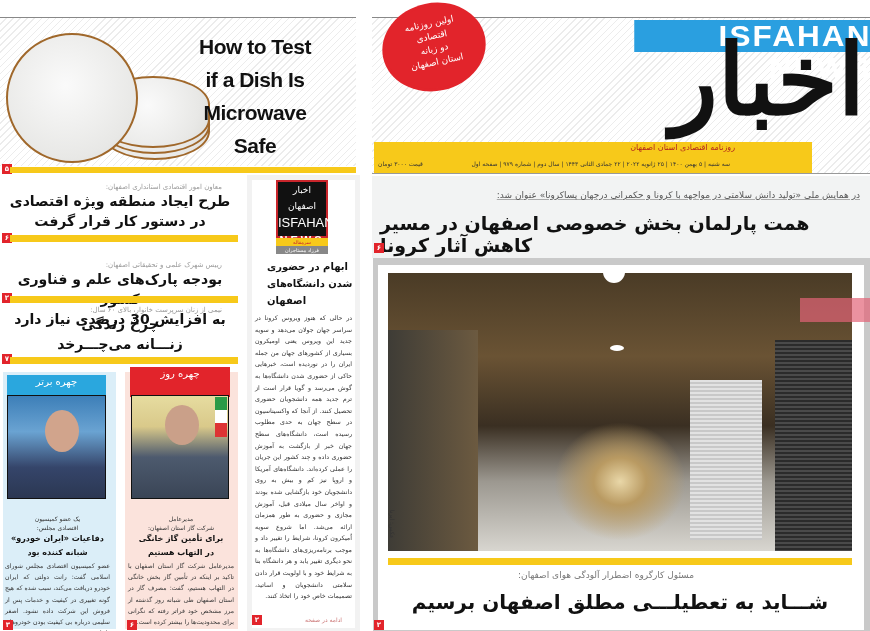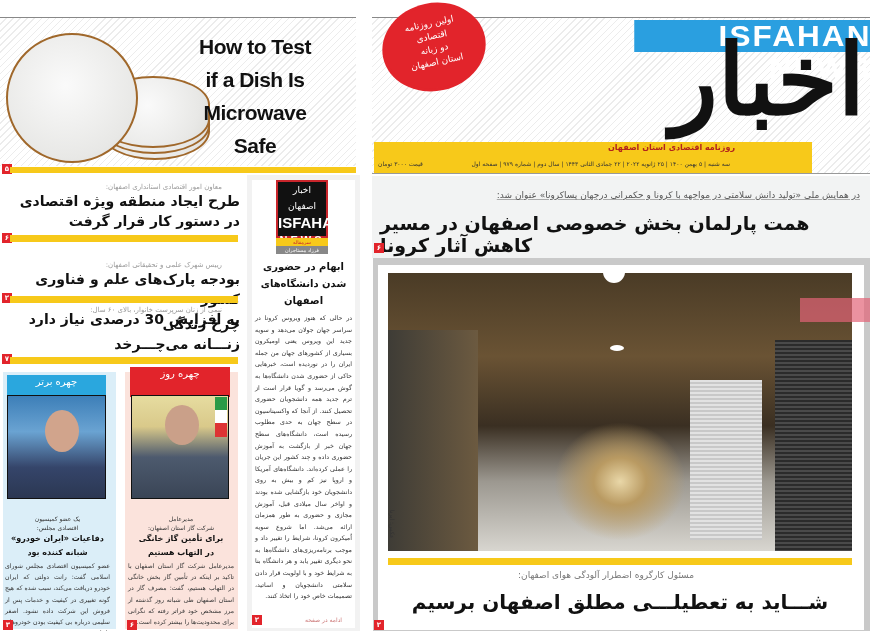--- a/index.html
+++ b/index.html
@@ -8,21 +8,21 @@
 .stripes{background:repeating-linear-gradient(135deg,#fff 0 4px,#ececec 4px 5px)}
 .ybar{background:#f7c91a;height:7px}
 .pgnum{width:10px;height:10px;background:#e2242b;color:#fff;font-size:7px;line-height:10px;text-align:center;font-weight:bold}
 
 
 .mast-rule{left:372px;top:17px;width:498px;height:1px;background:#888}
 .mast-en{left:640px;top:20px;width:230px;height:32px;background:#2a9fe0;color:#fff;font-family:"Liberation Sans",sans-serif;font-weight:bold;font-size:30px;letter-spacing:2px;line-height:32px;text-align:right;padding-right:4px;transform:scaleX(1.05)}
 .mast-logo{left:400px;top:5px;width:465px;height:165px;font-family:"DejaVu Serif",serif;font-size:98px;font-weight:bold;color:#111;direction:rtl;text-align:right;line-height:150px;letter-spacing:-4px}
 .badge{left:385px;top:6px;width:98px;height:82px;background:#e2242b;border-radius:50%;color:#fff;font-size:9px;line-height:13px;text-align:center;padding-top:11px;direction:rtl;transform:rotate(-12deg);box-shadow:0 0 0 3px #e2242b}
 .yband{left:374px;top:142px;width:438px;height:31px;background:#f7c91a}
-.yband-sub{left:385px;top:143px;width:350px;font-size:8px;color:#b2231c;font-weight:bold;text-align:right;direction:rtl}
+.yband-sub{left:385px;top:143px;width:350px;font-size:8px;color:#b2231c;font-weight:normal;text-align:right;direction:rtl}
 .yband-date{left:380px;top:160px;width:350px;font-size:6px;color:#333;direction:rtl;text-align:right}
 .yband-price{left:378px;top:160px;font-size:6px;color:#333;direction:rtl}
 .mast-bottom{left:372px;top:173px;width:498px;height:1px;background:#999}
 
 
 .main-kicker{left:380px;top:190px;width:480px;font-size:9px;color:#555;direction:rtl;text-align:right;text-decoration:underline;text-decoration-color:#aaa}
 .main-head{left:380px;top:212px;width:486px;font-size:19px;font-weight:bold;color:#111;direction:rtl;text-align:left;letter-spacing:-0.5px}
 .main-frame{left:373px;top:258px;width:497px;height:373px;background:#c9c9c9}
 .main-inner{left:378px;top:265px;width:486px;height:365px;background:#fff}
 .photo{left:388px;top:273px;width:464px;height:278px;background:
@@ -42,29 +42,29 @@
 
 .promo-rule{left:0;top:17px;width:356px;height:1px;background:#888}
 .promo{left:0;top:18px;width:356px;height:148px}
 .plate{border-radius:50%;border:2px solid #a0682b;background:radial-gradient(circle at 45% 40%,#fafafa,#e8e8e6 70%,#dcdcd8)}
 .promo-title{left:180px;top:30px;width:150px;font-family:"Liberation Sans",sans-serif;font-weight:bold;font-size:21px;line-height:33px;color:#111;text-align:center;letter-spacing:-0.5px}
 .promo-ybar{left:10px;top:167px;width:346px;height:6px}
 
 
 .col-l{left:0;width:240px}
 .kicker{font-size:7px;color:#999;direction:rtl;text-align:right;padding-right:18px}
-.story-head{font-size:14px;font-weight:bold;color:#111;direction:rtl;text-align:right;line-height:20px}
+.story-head{font-size:14px;font-weight:bold;color:#111;direction:rtl;text-align:center;line-height:20px}
 
 
 .ed-col{left:247px;top:175px;width:113px;height:456px;background:#f2f2f2}
 .ed-card{left:252px;top:180px;width:103px;height:448px;background:#fff}
 .ed-logo{left:276px;top:180px;width:52px;height:58px;background:#111;border:2px solid #c9252b;color:#fff;text-align:center}
 .ed-tag1{left:276px;top:238px;width:52px;height:8px;background:#f7c91a;font-size:5px;color:#c9252b;text-align:center;line-height:8px;direction:rtl}
 .ed-tag2{left:276px;top:246px;width:52px;height:8px;background:#888;font-size:5px;color:#fff;text-align:center;line-height:8px;direction:rtl}
-.ed-head{left:255px;top:258px;width:97px;font-size:10px;font-weight:bold;color:#111;line-height:17px;direction:rtl;text-align:center}
+.ed-head{left:267px;top:258px;width:97px;font-size:10px;font-weight:bold;color:#111;line-height:17px;direction:rtl;text-align:left}
 .ed-body{left:255px;top:312px;width:97px;font-size:6.3px;color:#333;line-height:11.6px;direction:rtl;text-align:justify}
 .ed-more{left:262px;top:616px;width:80px;font-size:6px;color:#c77;direction:rtl;text-align:right}
 
 
 .face-box{width:113px;height:257px}
 .face-title{height:30px;color:#fff;font-size:10px;line-height:14px;text-align:center;direction:rtl}
 .face-photo{border:1px solid #111}
 .face-cap{font-size:6px;color:#333;line-height:9px;direction:rtl;text-align:center}
 .face-head{font-size:8px;font-weight:bold;color:#111;line-height:14px;direction:rtl;text-align:center}
 .face-body{font-size:6.2px;color:#333;line-height:11.2px;direction:rtl;text-align:justify}
@@ -177,21 +177,21 @@
   <div class="face-head">دفاعیات «ایران خودرو»</div>
   <div class="face-head">شبانه کننده بود</div>
   <div class="face-body">عضو کمیسیون اقتصادی مجلس شورای اسلامی گفت: رانت دولتی که ایران خودرو دریافت می‌کند، سبب شده که هیچ گونه تغییری در کیفیت و خدمات پس از فروش این شرکت داده نشود. اصغر سلیمی درباره بی کیفیت بودن خودروهای داخلی و...</div>
 </div>
 <div class="abs pgnum" style="left:3px;top:620px">۳</div>
 
 <div class="abs ed-col"></div>
 <div class="abs ed-card"></div>
 <div class="abs ed-logo">
   <div style="font-size:9px;line-height:16px;direction:rtl">اخبار اصفهان</div>
-  <div style="font-family:'Liberation Sans',sans-serif;font-weight:bold;font-size:15px;line-height:18px">ISFAHAN</div>
+  <div style="font-family:'Liberation Sans',sans-serif;font-weight:normal;font-size:13px;line-height:18px">ISFAHAN</div>
   <div style="font-family:'Liberation Sans',sans-serif;font-weight:bold;font-size:11px;letter-spacing:3px;line-height:16px">NEWS</div>
 </div>
 <div class="abs ed-tag1">سرمقاله</div>
 <div class="abs ed-tag2">فرزاد مستاجران</div>
 <div class="abs ed-head">ابهام در حضوری شدن دانشگاه‌های اصفهان</div>
 <div class="abs ed-body">در حالی که هنوز ویروس کرونا در سراسر جهان جولان می‌دهد و سویه جدید این ویروس یعنی اومیکرون بسیاری از کشورهای جهان من جمله ایران را در نوردیده است، خبرهایی حاکی از حضوری شدن دانشگاه‌ها به گوش می‌رسد و گویا قرار است از ترم جدید همه دانشجویان حضوری تحصیل کنند. از آنجا که واکسیناسیون در سطح جهان به حدی مطلوب رسیده است، دانشگاه‌های سطح جهان خبر از بازگشت به آموزش حضوری داده و چند کشور این جریان را عملی کرده‌اند. دانشگاه‌های آمریکا و اروپا نیز کم و بیش به روی دانشجویان خود بازگشایی شده بودند و اواخر سال میلادی قبل، آموزش مجازی و حضوری به طور همزمان ارائه می‌شد. اما شروع سویه اُمیکرون کرونا، شرایط را تغییر داد و موجب برنامه‌ریزی‌های دانشگاه‌ها به نحو دیگری تغییر یابد و هر دانشگاه بنا به شرایط خود و با اولویت قرار دادن سلامتی دانشجویان و اساتید، تصمیمات خاص خود را اتخاذ کنند.</div>
 <div class="abs ed-more">ادامه در صفحه</div>
 <div class="abs pgnum" style="left:252px;top:615px">۲</div>
 
 </body></html>

